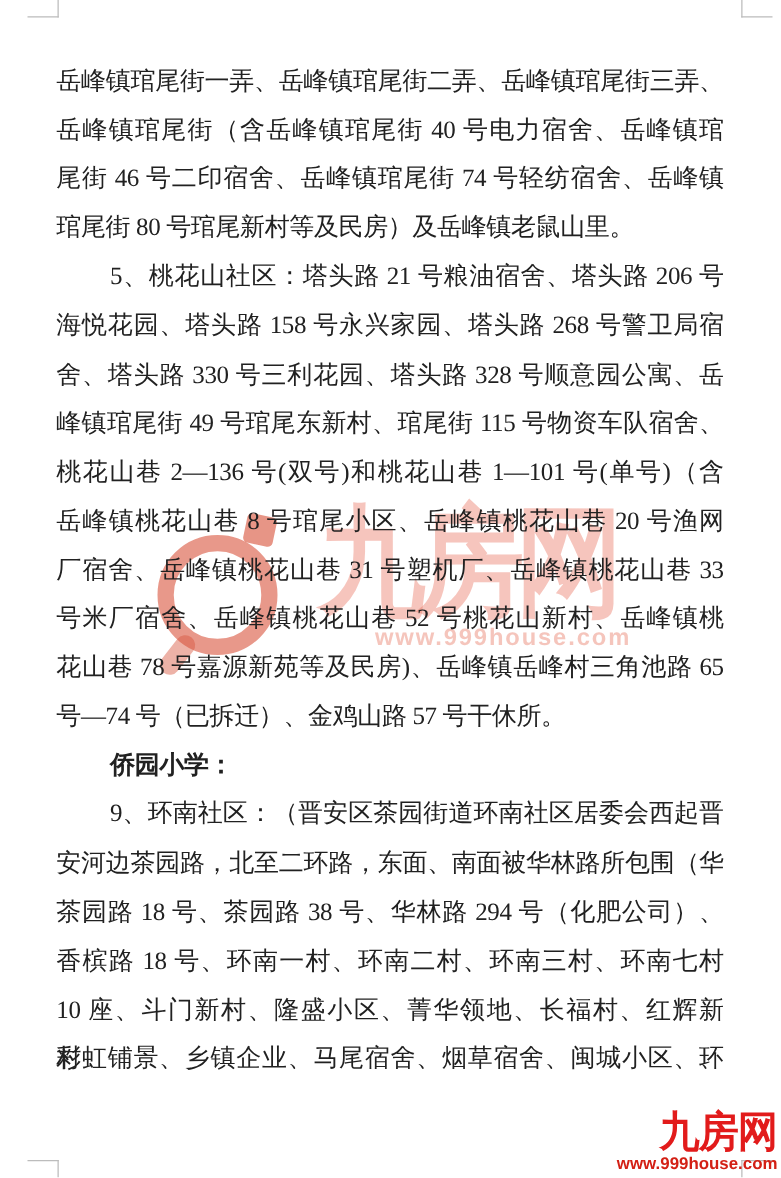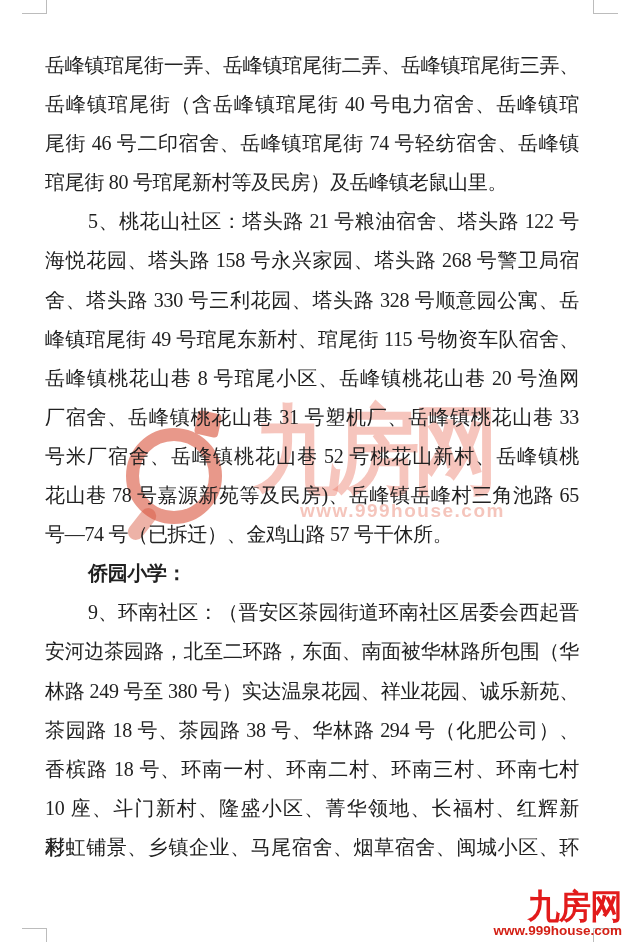--- a/index.html
+++ b/index.html
@@ -49,33 +49,33 @@
     <div class="wm-ring-tail"></div>
     <div class="wm-big">九房网</div>
   </div>
   <div class="wm-center-url">www.999house.com</div>
 
   <div class="doc">
       <div class="line">岳峰镇琯尾街一弄、岳峰镇琯尾街二弄、岳峰镇琯尾街三弄、</div>
       <div class="line">岳峰镇琯尾街（含岳峰镇琯尾街 40 号电力宿舍、岳峰镇琯</div>
       <div class="line">尾街 46 号二印宿舍、岳峰镇琯尾街 74 号轻纺宿舍、岳峰镇</div>
       <div class="line nojust">琯尾街 80 号琯尾新村等及民房）及岳峰镇老鼠山里。</div>
-      <div class="line indent">5、桃花山社区：塔头路 21 号粮油宿舍、塔头路 122 号</div>
+      <div class="line indent">5、桃花山社区：塔头路 21 号粮油宿舍、塔头路 206 号</div>
       <div class="line">海悦花园、塔头路 158 号永兴家园、塔头路 268 号警卫局宿</div>
       <div class="line">舍、塔头路 330 号三利花园、塔头路 328 号顺意园公寓、岳</div>
       <div class="line">峰镇琯尾街 49 号琯尾东新村、琯尾街 115 号物资车队宿舍、</div>
+      <div class="line">桃花山巷 2—136 号(双号)和桃花山巷 1—101 号(单号)（含</div>
       <div class="line">岳峰镇桃花山巷 8 号琯尾小区、岳峰镇桃花山巷 20 号渔网</div>
       <div class="line">厂宿舍、岳峰镇桃花山巷 31 号塑机厂、岳峰镇桃花山巷 33</div>
       <div class="line">号米厂宿舍、岳峰镇桃花山巷 52 号桃花山新村、岳峰镇桃</div>
       <div class="line">花山巷 78 号嘉源新苑等及民房)、岳峰镇岳峰村三角池路 65</div>
       <div class="line nojust">号—74 号（已拆迁）、金鸡山路 57 号干休所。</div>
       <div class="line indent nojust bold">侨园小学：</div>
       <div class="line indent">9、环南社区：（晋安区茶园街道环南社区居委会西起晋</div>
       <div class="line">安河边茶园路，北至二环路，东面、南面被华林路所包围（华</div>
-      <div class="line">林路 249 号至 380 号）实达温泉花园、祥业花园、诚乐新苑、</div>
       <div class="line">茶园路 18 号、茶园路 38 号、华林路 294 号（化肥公司）、</div>
       <div class="line">香槟路 18 号、环南一村、环南二村、环南三村、环南七村</div>
       <div class="line">10 座、斗门新村、隆盛小区、菁华领地、长福村、红辉新村、</div>
       <div class="line">彩虹铺景、乡镇企业、马尾宿舍、烟草宿舍、闽城小区、环</div>
     </div>
 
   <div class="wm-corner">
     <div class="wm-corner-text">九房网</div>
     <div class="wm-corner-url">www.999house.com</div>
   </div>

